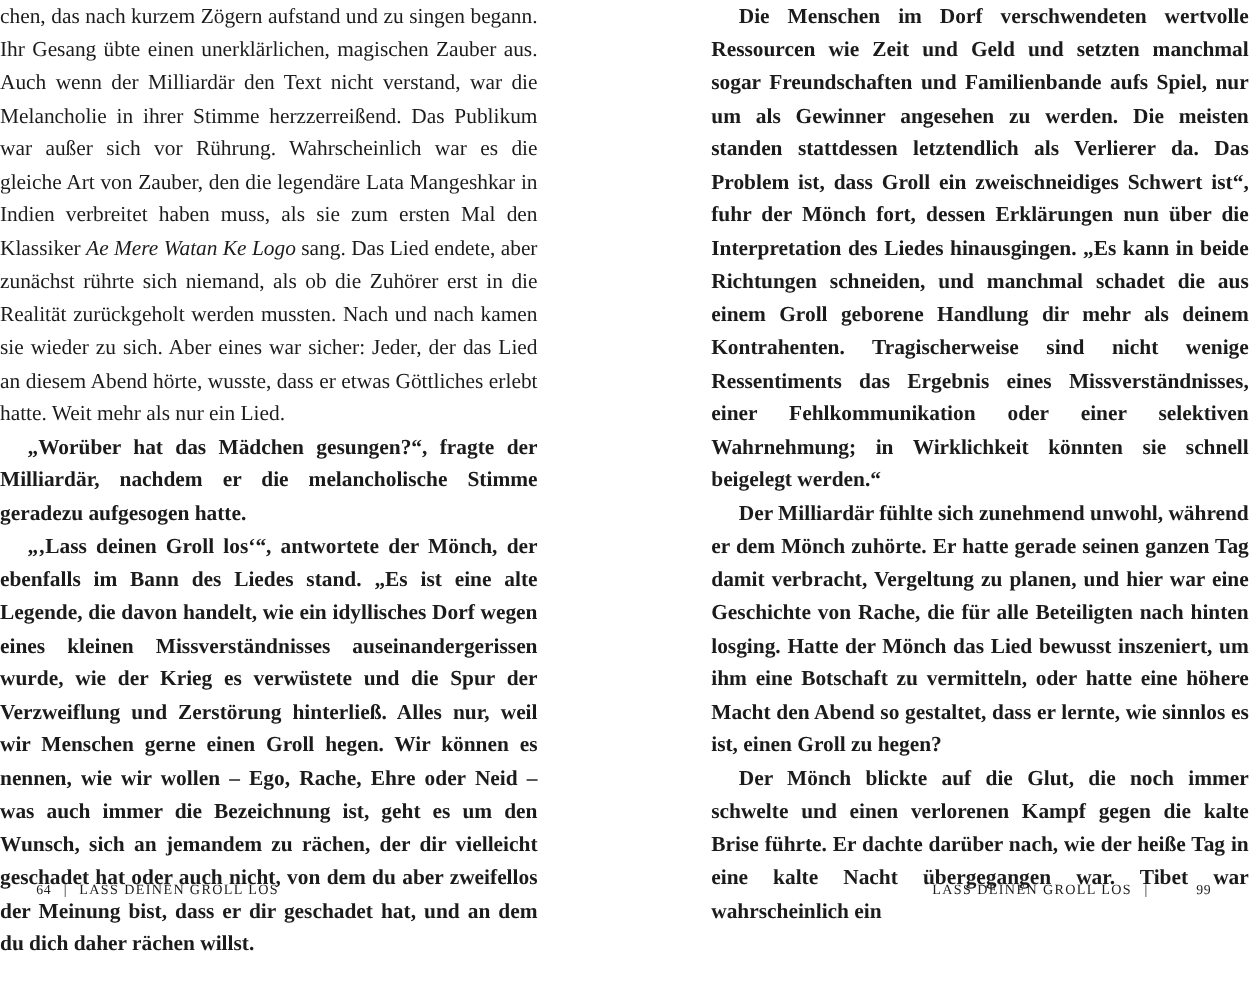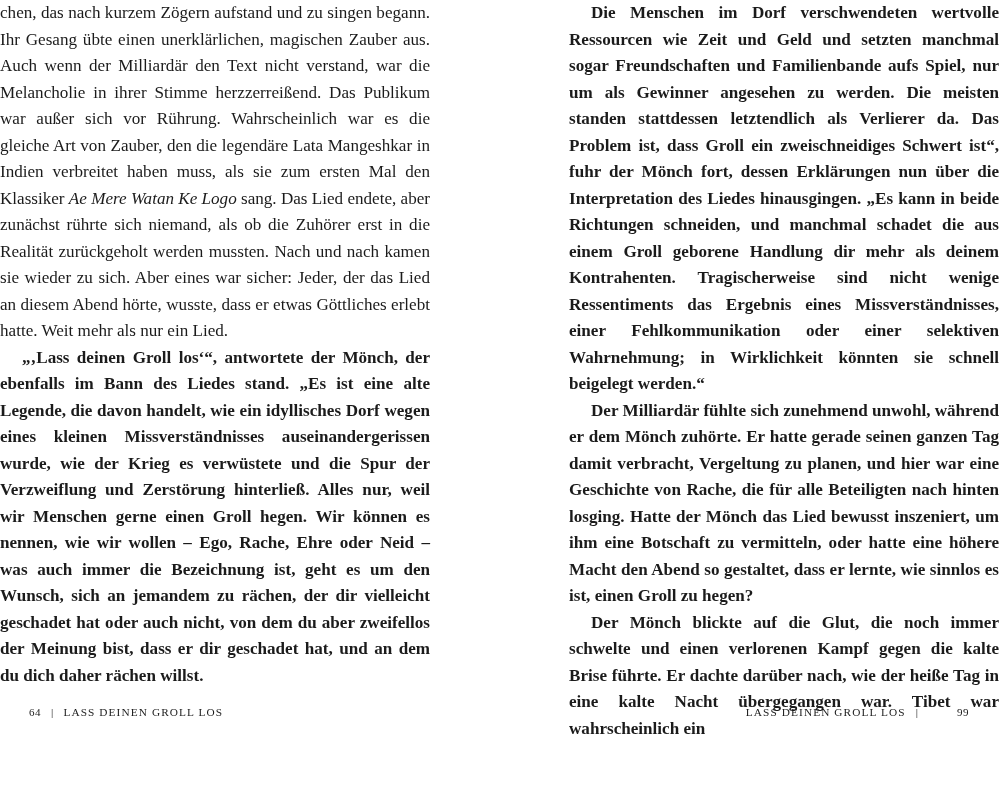--- a/index.html
+++ b/index.html
@@ -86,20 +86,21 @@
   }
 </style>
 </head>
 <body>
 
 <div class="spread">
 
   <div class="page page-left">
     <div class="text-column">
         <p>chen, das nach kurzem Zögern aufstand und zu singen begann. Ihr Gesang übte einen unerklärlichen, magischen Zauber aus. Auch wenn der Milliardär den Text nicht verstand, war die Melancholie in ihrer Stimme herzzerreißend. Das Publikum war außer sich vor Rührung. Wahrscheinlich war es die gleiche Art von Zauber, den die legendäre Lata Mangeshkar in Indien verbreitet haben muss, als sie zum ersten Mal den Klassiker <em>Ae Mere Watan Ke Logo</em> sang. Das Lied endete, aber zunächst rührte sich niemand, als ob die Zuhörer erst in die Realität zurückgeholt werden mussten. Nach und nach kamen sie wieder zu sich. Aber eines war sicher: Jeder, der das Lied an diesem Abend hörte, wusste, dass er etwas Göttliches erlebt hatte. Weit mehr als nur ein Lied.</p>
+        <p class="indent">„Worüber hat das Mädchen gesungen?“, fragte der Milliardär, nachdem er die melancholische Stimme geradezu aufgesogen hatte.</p>
         <p class="indent">„‚Lass deinen Groll los‘“, antwortete der Mönch, der ebenfalls im Bann des Liedes stand. „Es ist eine alte Legende, die davon handelt, wie ein idyllisches Dorf wegen eines kleinen Missverständnisses auseinandergerissen wurde, wie der Krieg es verwüstete und die Spur der Verzweiflung und Zerstörung hinterließ. Alles nur, weil wir Menschen gerne einen Groll hegen. Wir können es nennen, wie wir wollen – Ego, Rache, Ehre oder Neid – was auch immer die Bezeichnung ist, geht es um den Wunsch, sich an jemandem zu rächen, der dir vielleicht geschadet hat oder auch nicht, von dem du aber zweifellos der Meinung bist, dass er dir geschadet hat, und an dem du dich daher rächen willst.</p>
       </div>
     <div class="folio folio-left">
       <span class="num">64</span><span class="sep">|</span><span class="title">LASS DEINEN GROLL LOS</span>
     </div>
   </div>
 
   <div class="page page-right">
     <div class="text-column">
         <p class="indent">Die Menschen im Dorf verschwendeten wertvolle Ressourcen wie Zeit und Geld und setzten manchmal sogar Freundschaften und Familienbande aufs Spiel, nur um als Gewinner angesehen zu werden. Die meisten standen stattdessen letztendlich als Verlierer da. Das Problem ist, dass Groll ein zweischneidiges Schwert ist“, fuhr der Mönch fort, dessen Erklärungen nun über die Interpretation des Liedes hinausgingen. „Es kann in beide Richtungen schneiden, und manchmal schadet die aus einem Groll geborene Handlung dir mehr als deinem Kontrahenten. Tragischerweise sind nicht wenige Ressentiments das Ergebnis eines Missverständnisses, einer Fehlkommunikation oder einer selektiven Wahrnehmung; in Wirklichkeit könnten sie schnell beigelegt werden.“</p>

